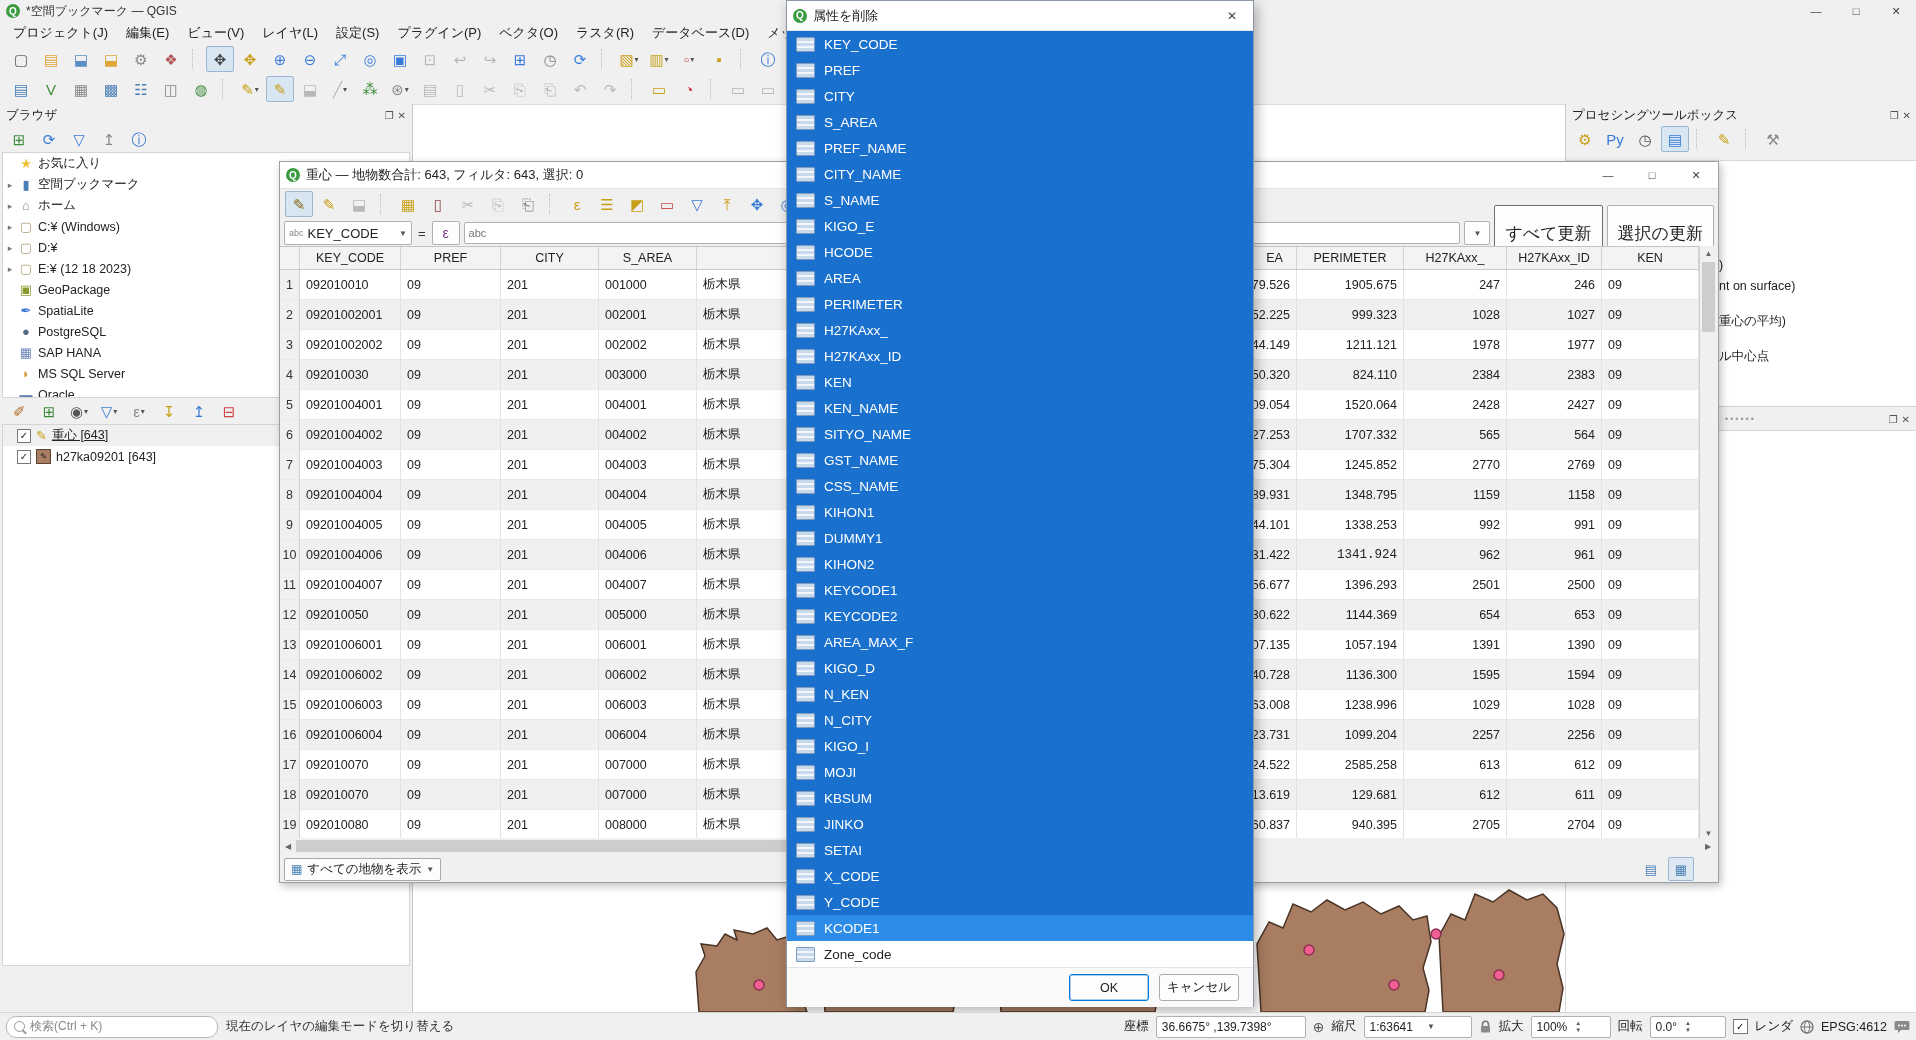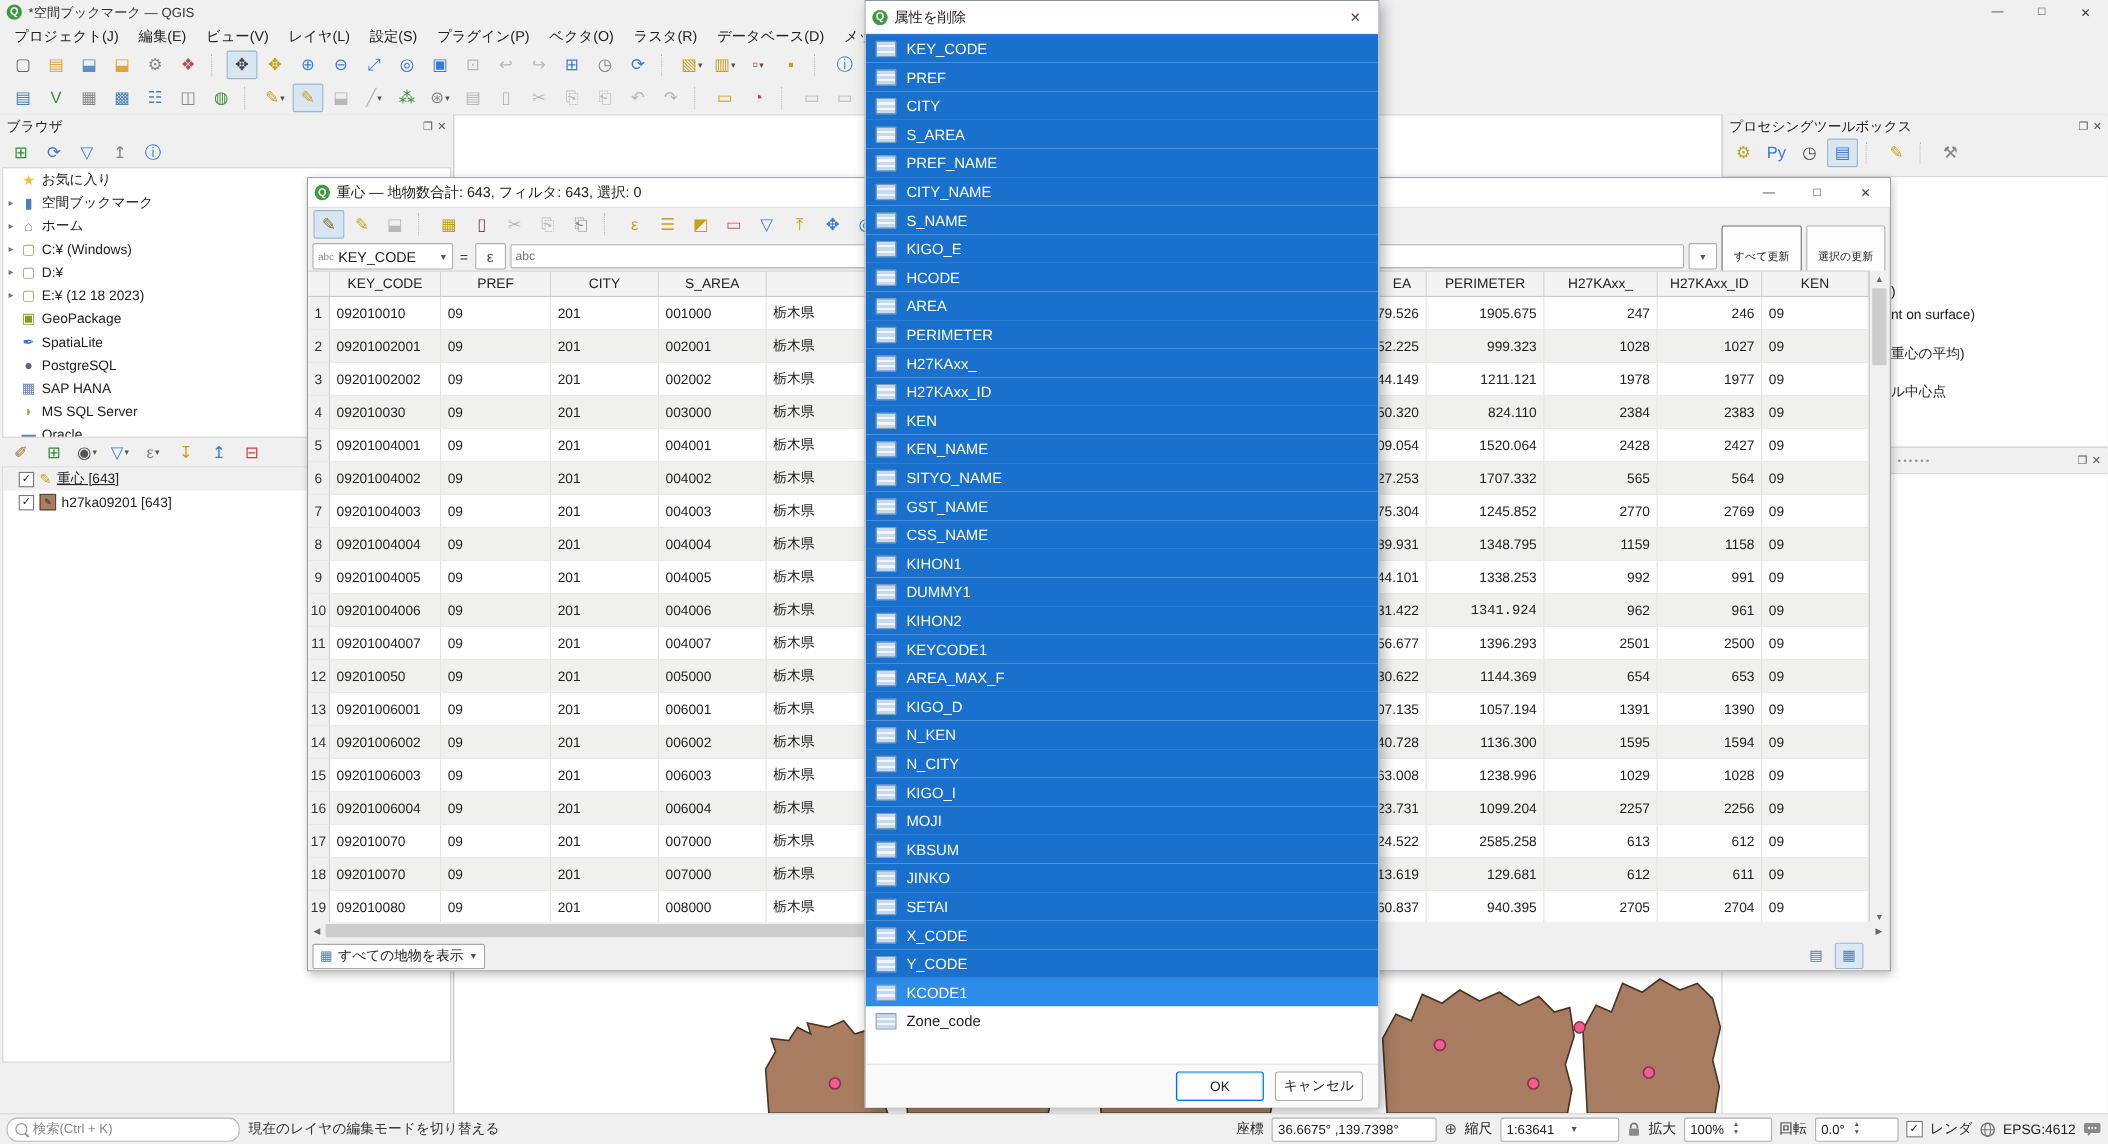--- a/index.html
+++ b/index.html
@@ -57,21 +57,21 @@
   #attr-controls .wc{width:44px;height:26px;display:flex;align-items:center;justify-content:center;color:#444;font-size:11px;}
   #attr-toolbar{height:30px;display:flex;align-items:center;padding-left:4px;}
   #filter-row{height:28px;display:flex;align-items:center;padding:0 4px;gap:4px;}
   #field-combo{width:118px;height:22px;background:#fff;border:1px solid #b0b0b0;border-radius:2px;display:flex;align-items:center;padding:0 4px;gap:4px;}
   #field-combo .abc{font-size:9px;color:#888;}
   #field-combo .cmb-arrow{margin-left:auto;font-size:8px;color:#555;}
   .op-label{font-size:13px;color:#333;padding:0 2px;}
   #expr-btn{width:26px;height:22px;background:#fdfdfd;border:1px solid #b0b0b0;border-radius:2px;display:flex;align-items:center;justify-content:center;color:#7a3a8a;font-size:14px;}
   #filter-input{flex:1;height:20px;border:1px solid #b0b0b0;border-radius:2px;font-size:11px;color:#444;padding:0 4px;font-family:inherit;}
   .mini-combo{width:24px;height:22px;background:#fdfdfd;border:1px solid #b0b0b0;border-radius:2px;display:flex;align-items:center;justify-content:center;font-size:8px;color:#555;}
-  .upd-btn{height:22px;background:#fdfdfd;border:1px solid #707070;border-radius:2px;font-size:10px;padding:16px 10px;display:flex;align-items:center;}
+  .upd-btn{height:22px;background:#fdfdfd;border:1px solid #707070;border-radius:2px;font-size:17px;padding:16px 10px;display:flex;align-items:center;}
   .upd-btn.lite{border-color:#b0b0b0;}
   #table-zone{position:absolute;left:0px;top:84px;width:1419px;height:592px;background:#fff;border-top:1px solid #c4c4c4;}
   #thead{display:flex;height:22px;background:#f3f3f3;border-bottom:1px solid #c9c9c9;}
   .th{font-size:12.5px;display:flex;align-items:center;justify-content:center;border-right:1px solid #d2d2d2;box-sizing:border-box;color:#222;}
   .trow{display:flex;height:30px;}
   .trow.alt{background:#f0f0ef;}
   .td{font-size:12.5px;display:flex;align-items:center;border-right:1px solid #e4e4e2;border-bottom:1px solid #e9e9e7;box-sizing:border-box;padding:0 6px;white-space:nowrap;overflow:hidden;}
   .td.c{justify-content:center;background:#f0f0f0;border-right:1px solid #cfcfcf;color:#333;padding:0;}
   .td.r{justify-content:flex-end;}
   #vscroll{position:absolute;left:1419px;top:84px;width:17px;height:595px;background:#f0f0f0;border-left:1px solid #d0d0d0;}
@@ -1011,20 +1011,24 @@
       <div class="fld sel">
         <span class="fldicon"></span>
         <span class="fldlabel">KIHON2</span>
       </div>
       <div class="fld sel">
         <span class="fldicon"></span>
         <span class="fldlabel">KEYCODE1</span>
       </div>
       <div class="fld sel">
         <span class="fldicon"></span>
+        <span class="fldlabel">KEYCODE2</span>
+      </div>
+      <div class="fld sel">
+        <span class="fldicon"></span>
         <span class="fldlabel">AREA_MAX_F</span>
       </div>
       <div class="fld sel">
         <span class="fldicon"></span>
         <span class="fldlabel">KIGO_D</span>
       </div>
       <div class="fld sel">
         <span class="fldicon"></span>
         <span class="fldlabel">N_KEN</span>
       </div>

